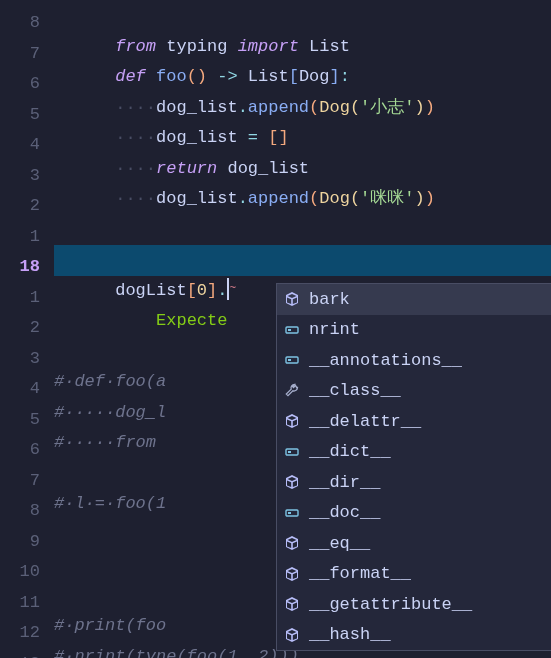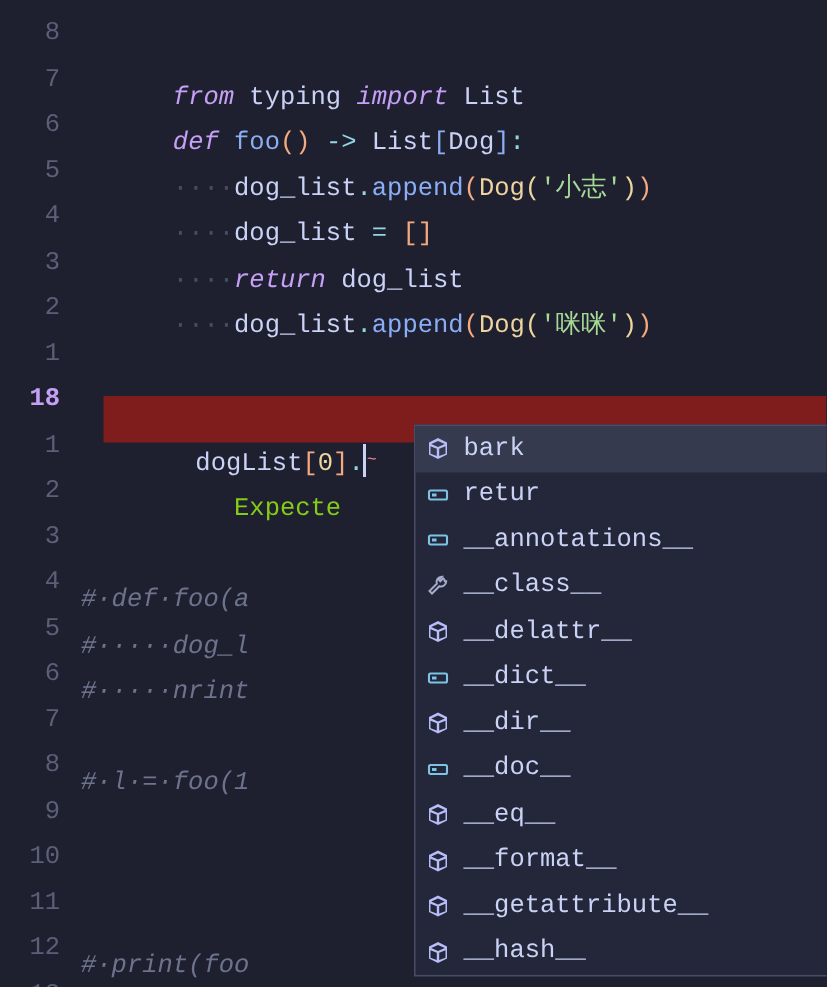--- a/index.html
+++ b/index.html
@@ -27,32 +27,31 @@
   .gutter .line-num {
     height: 30.5px;
     line-height: 30.5px;
   }
   .gutter .current {
     color: #c6a0f6;
     font-weight: bold;
   }
   .code {
     flex: 1;
-    padding-top: 20px;
+    padding-top: 1px;
     position: relative;
   }
   .code-line {
     height: 30.5px;
     line-height: 30.5px;
     white-space: pre;
     position: relative;
   }
   .hl-line {
-    background: #7f1d1d;
-    margin-left: 15px;
+    background: #0c4a6e;
   }
   .indent-guide {
     display: inline-block;
     color: #494d64;
   }
   .kw { color: #c6a0f6; font-style: italic; }
   .kw2 { color: #c6a0f6; font-style: italic; }
   .fn { color: #8aadf4; }
   .type { color: #eed49f; }
   .paren { color: #f5a97f; }
@@ -180,21 +179,21 @@
 
     <div class="code-line">
       <span>    </span><span class="err">Expecte</span>
     </div>
 
     <div class="code-line"></div>
     <div class="code-line"></div>
 
     <div class="code-line"><span class="comment">#·def·foo(a</span></div>
     <div class="code-line"><span class="comment">#·····dog_l</span></div>
-    <div class="code-line"><span class="comment">#·····nrint</span></div>
+    <div class="code-line"><span class="comment">#·····from</span></div>
     <div class="code-line"></div>
     <div class="code-line"><span class="comment">#·l·=·foo(1</span></div>
     <div class="code-line"></div>
     <div class="code-line"></div>
     <div class="code-line"></div>
     <div class="code-line"><span class="comment">#·print(foo</span></div>
     <div class="code-line"><span class="comment">#·nrint(tvne(foo(1  2)))</span></div>
 
     <div class="suggest" id="suggest">
         <div class="suggest-row selected">
@@ -205,21 +204,21 @@
           </span>
           <span class="suggest-label">bark</span>
         </div>
         <div class="suggest-row">
           <span class="sug-icon">
             <svg width="16" height="16" viewBox="0 0 16 16">
               <rect x="2" y="5" width="12" height="6" rx="1" fill="none" stroke="#7dc4e4" stroke-width="1.4"></rect>
               <rect x="4" y="7" width="3" height="2" fill="#7dc4e4"></rect>
             </svg>
           </span>
-          <span class="suggest-label">retur</span>
+          <span class="suggest-label">nrint</span>
         </div>
         <div class="suggest-row">
           <span class="sug-icon">
             <svg width="16" height="16" viewBox="0 0 16 16">
               <rect x="2" y="5" width="12" height="6" rx="1" fill="none" stroke="#7dc4e4" stroke-width="1.4"></rect>
               <rect x="4" y="7" width="3" height="2" fill="#7dc4e4"></rect>
             </svg>
           </span>
           <span class="suggest-label">__annotations__</span>
         </div>

